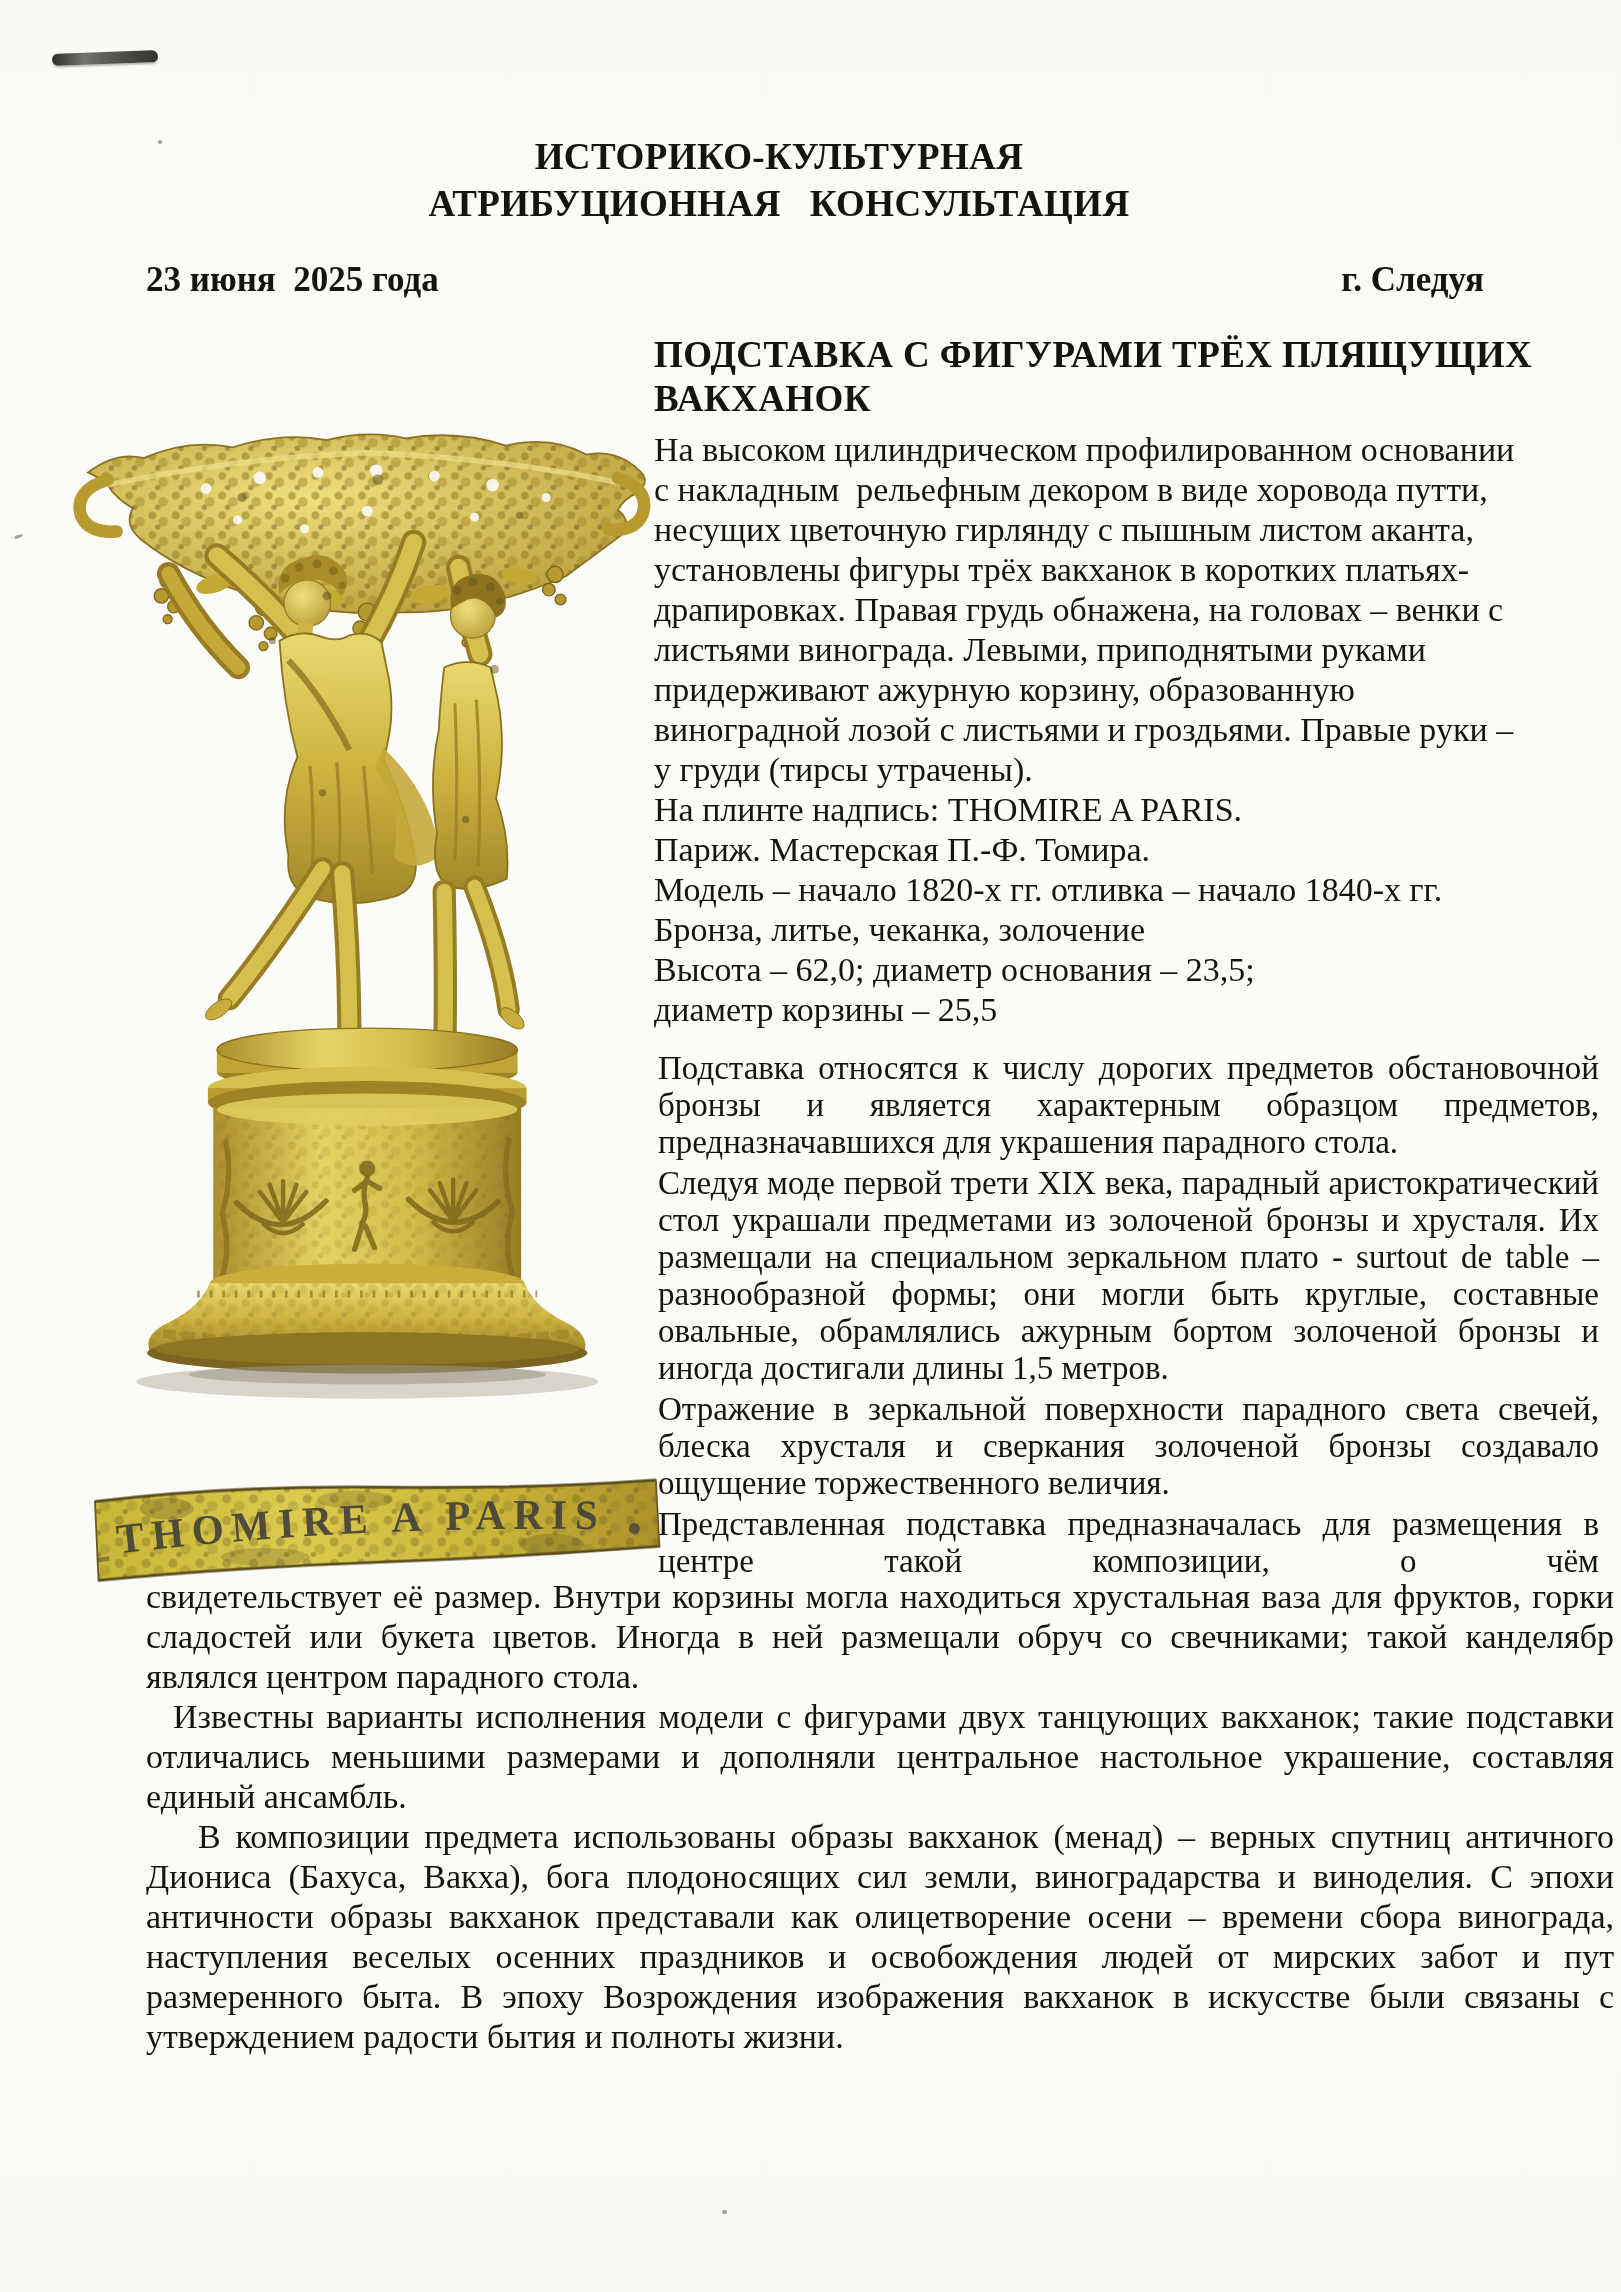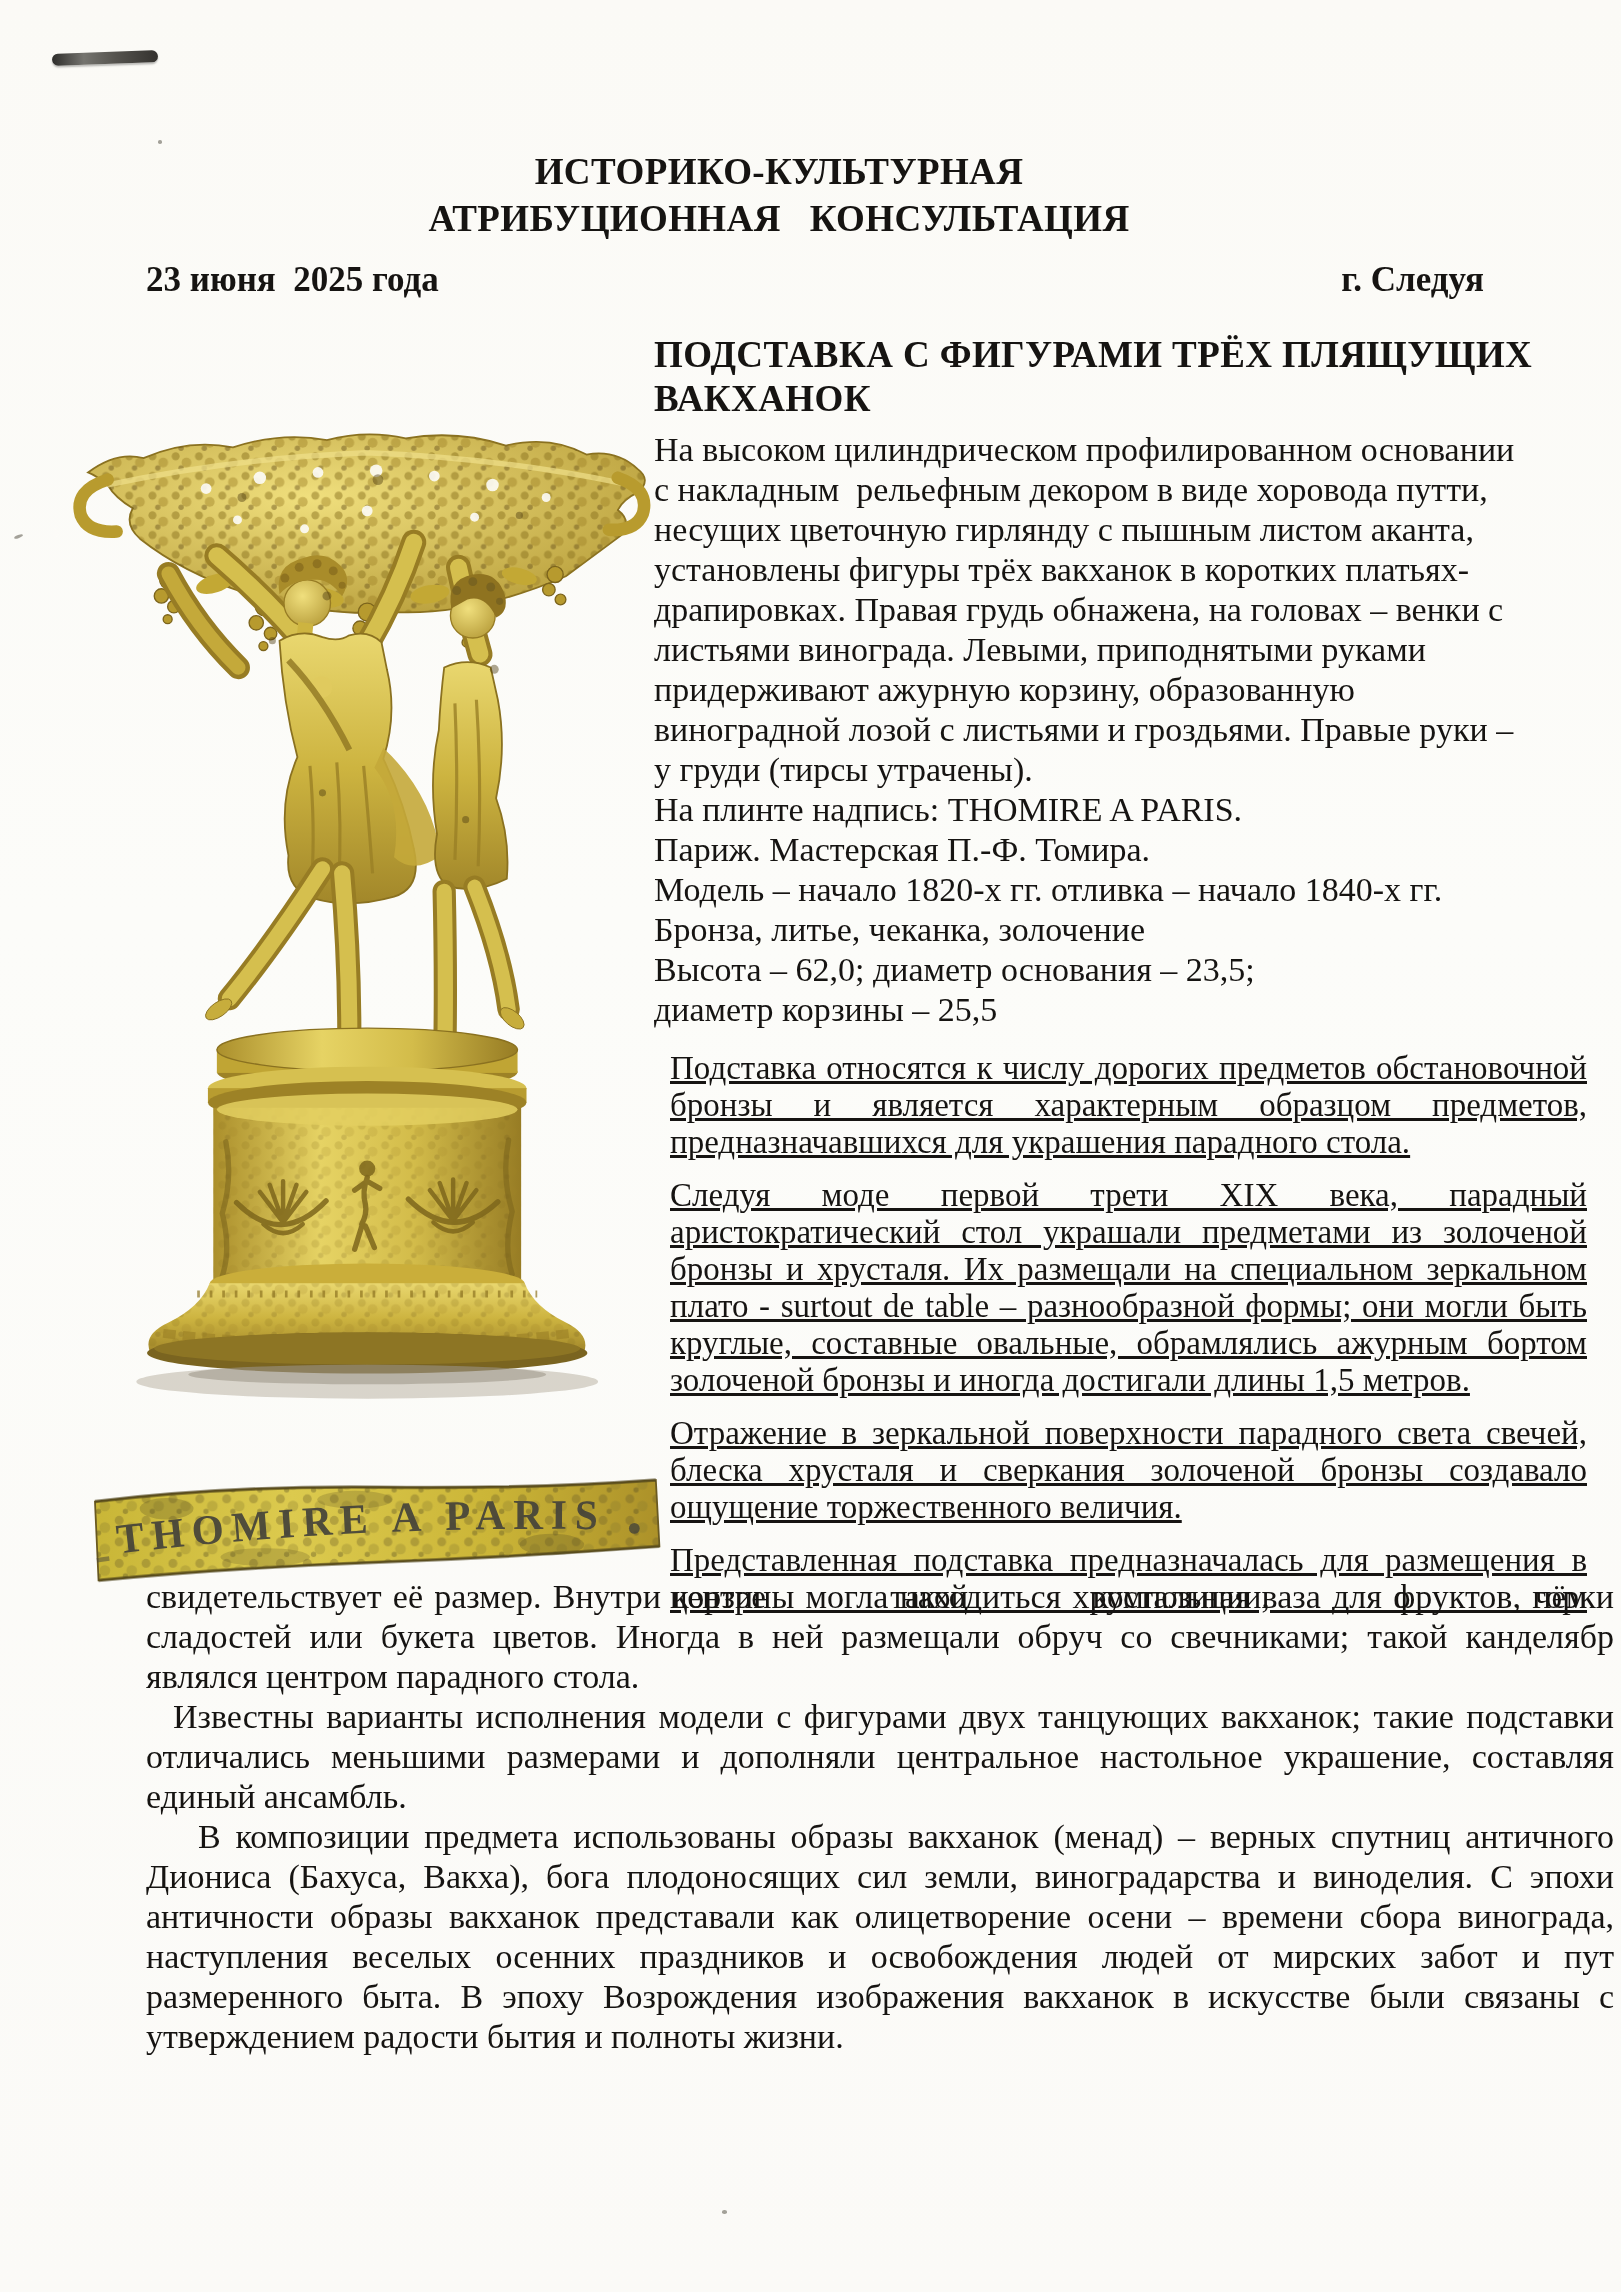--- a/index.html
+++ b/index.html
@@ -10,37 +10,37 @@
     color:#161412; overflow:hidden;
   }
   .staple {
     position:absolute; left:52px; top:52px; width:106px; height:11.6px;
     background:linear-gradient(90deg,#2e2d2b,#75746f 30%,#55534e 60%,#34322f);
     border-radius:6.3px; transform:rotate(-2deg);
     box-shadow:0 1.8px 1.8px rgba(0,0,0,.25);
   }
   .speck { position:absolute; background:#8d8b81; border-radius:50%; opacity:.8; }
   .doc-title {
-    position:absolute; left:0; top:148px; width:1558px; text-align:center;
+    position:absolute; left:0; top:133px; width:1558px; text-align:center;
     font-weight:bold; font-size:37px; line-height:47px; letter-spacing:0.4px;
     white-space:pre;
   }
   .dateline {
     position:absolute; left:146px; top:260px; width:1338px;
     display:flex; justify-content:space-between;
     font-weight:bold; font-size:35px; white-space:pre;
   }
   .photo1 { position:absolute; left:54px; top:372px; width:613px; height:1043px; margin:0; }
   .photo2 { position:absolute; left:86px; top:1471px; width:577px; height:122px; margin:0; }
   .photo1 svg,.photo2 svg { width:100%; height:100%; display:block; }
   .right-col { position:absolute; left:654px; top:333px; width:949px; }
   .obj-heading { margin:0 0 9px 0; font-weight:bold; font-size:37px; line-height:44px; white-space:pre; letter-spacing:0.4px; }
   .obj-desc { font-size:34px; line-height:40px; white-space:pre; }
   .analysis { margin-top:19.7px; font-size:33px; line-height:37px; text-align:justify; }
-  .analysis p { margin:16px;text-decoration:underline; }
+  .analysis p { margin:4px; }
   .analysis p.force-last { text-align-last:justify; }
   .bottom-block { position:absolute; left:146px; top:1577px; width:1468px; font-size:34px; line-height:40px; text-align:justify; }
   .bottom-block p { margin:0; }
   .indent-sm { text-indent:27px; }
   .indent-lg { text-indent:52px; }
 </style>
 </head>
 <body>
 
 <div class="page">

